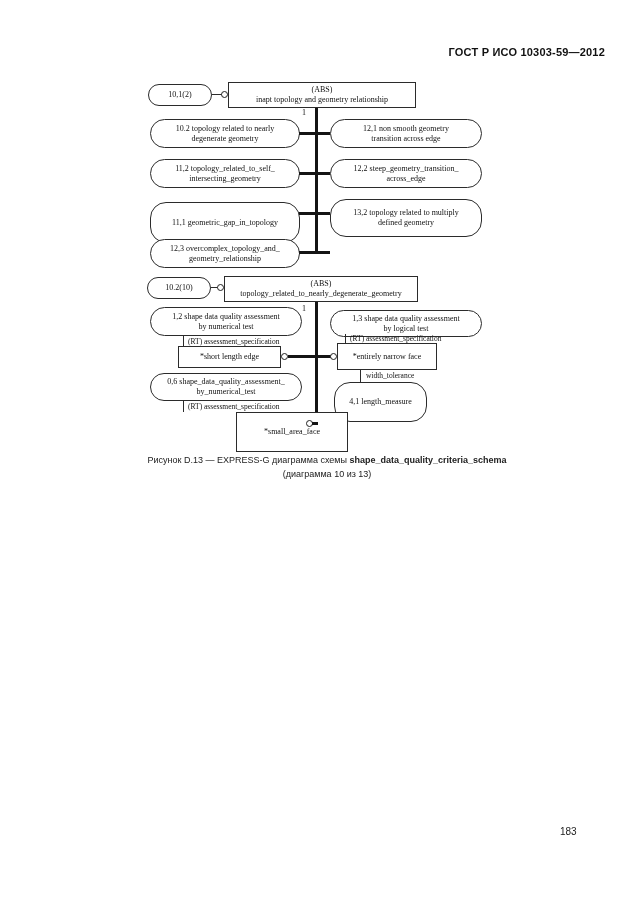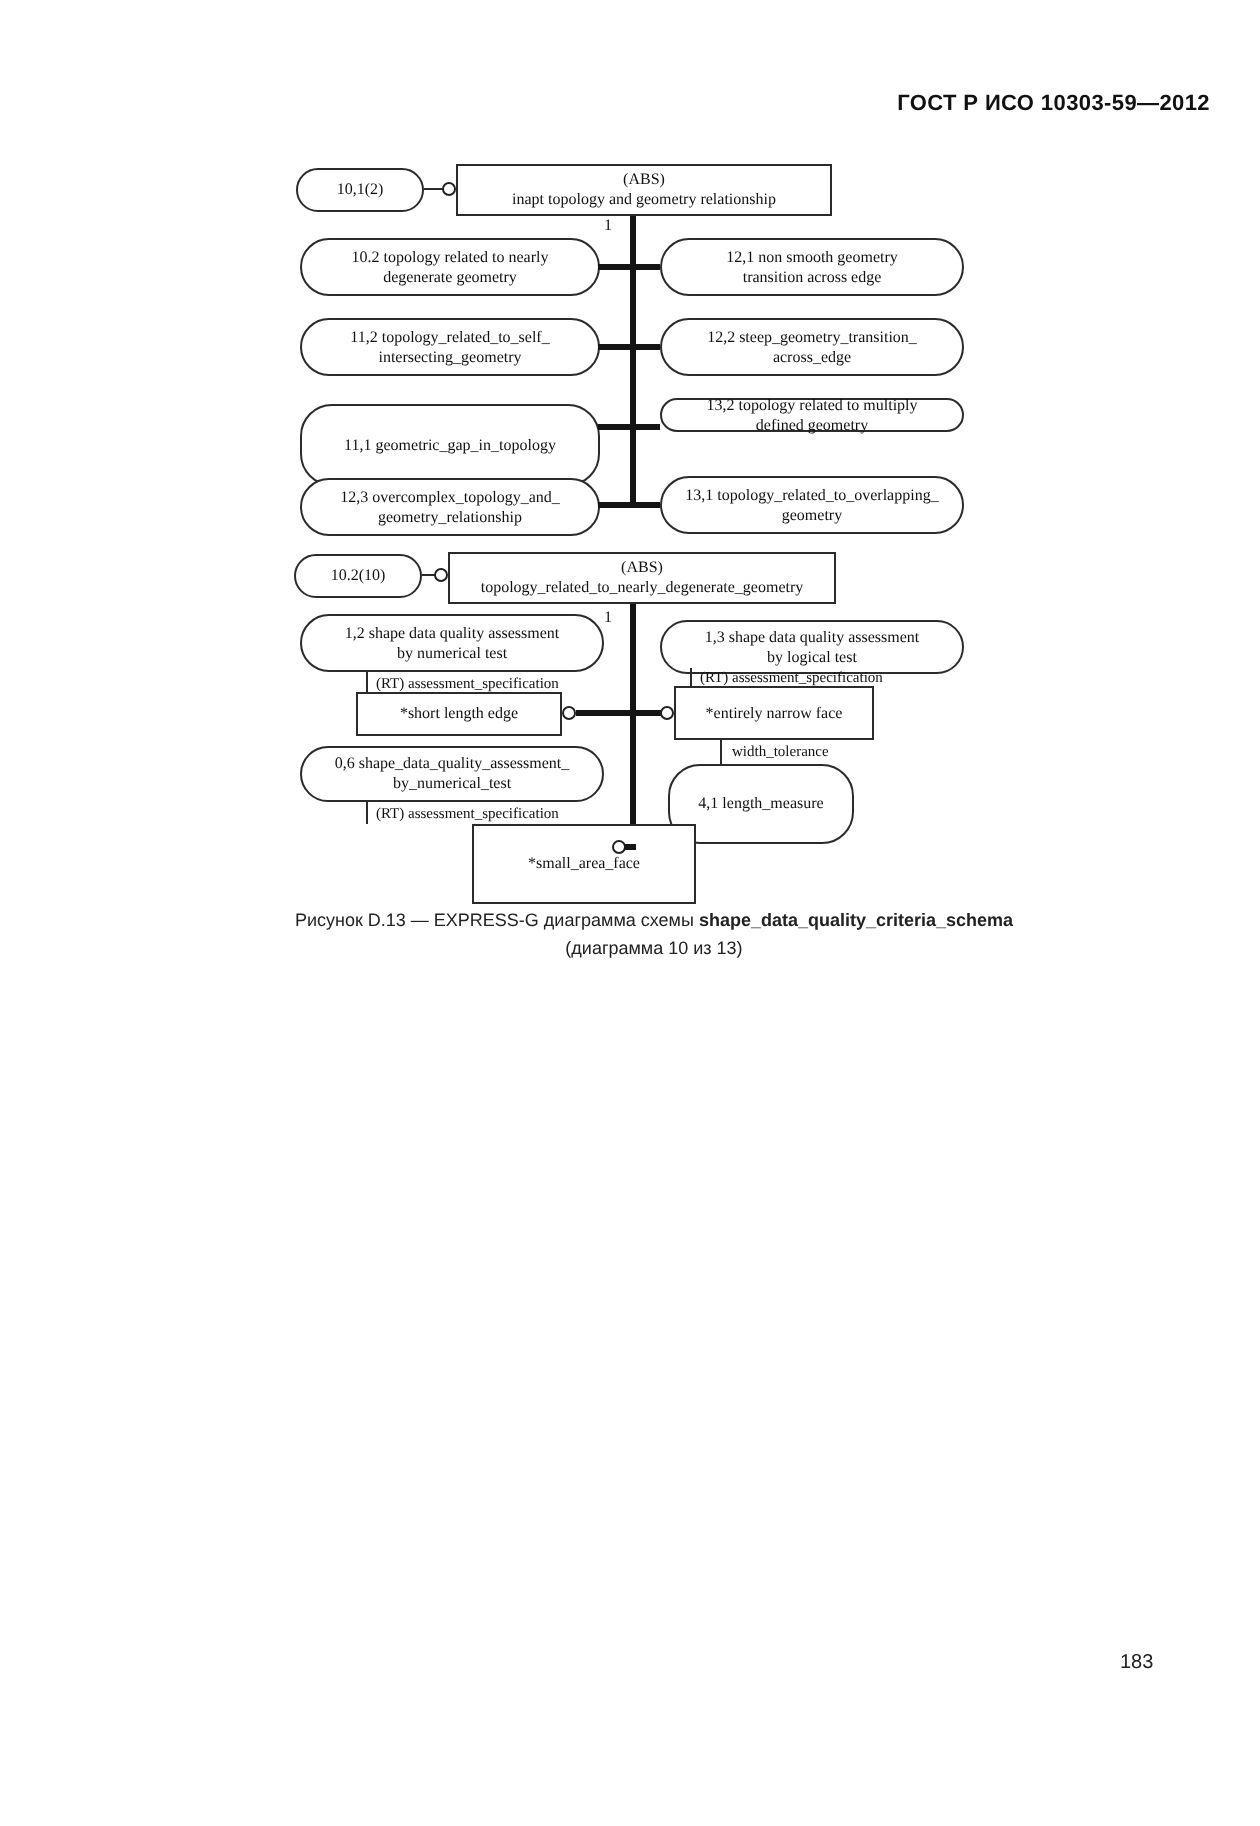--- a/index.html
+++ b/index.html
@@ -57,24 +57,22 @@
   <div class="oval" style="left:150px;top:159px;width:150px;height:29px;">11,2 topology_related_to_self_
 intersecting_geometry</div>
   <div class="oval" style="left:150px;top:202px;width:150px;height:41px;">11,1 geometric_gap_in_topology</div>
   <div class="oval" style="left:150px;top:239px;width:150px;height:29px;">12,3 overcomplex_topology_and_
 geometry_relationship</div>
 
   <div class="oval" style="left:330px;top:119px;width:152px;height:29px;">12,1 non smooth geometry
 transition across edge</div>
   <div class="oval" style="left:330px;top:159px;width:152px;height:29px;">12,2 steep_geometry_transition_
 across_edge</div>
-  <div class="oval" style="left:330px;top:199px;width:152px;height:17px;">13,2 topology related to multiply
+  <div class="oval" style="left:330px;top:199px;width:152px;height:38px;">13,2 topology related to multiply
 defined geometry</div>
-  <div class="oval" style="left:330px;top:238px;width:152px;height:29px;">13,1 topology_related_to_overlapping_
-geometry</div>
 
   <div class="thick" style="left:299px;top:132px;width:16px;height:3px;"></div>
   <div class="thick" style="left:299px;top:172px;width:16px;height:3px;"></div>
   <div class="thick" style="left:299px;top:212px;width:16px;height:3px;"></div>
   <div class="thick" style="left:299px;top:251px;width:16px;height:3px;"></div>
   <div class="thick" style="left:318px;top:132px;width:12px;height:3px;"></div>
   <div class="thick" style="left:318px;top:172px;width:12px;height:3px;"></div>
   <div class="thick" style="left:318px;top:212px;width:12px;height:3px;"></div>
   <div class="thick" style="left:318px;top:251px;width:12px;height:3px;"></div>
 

